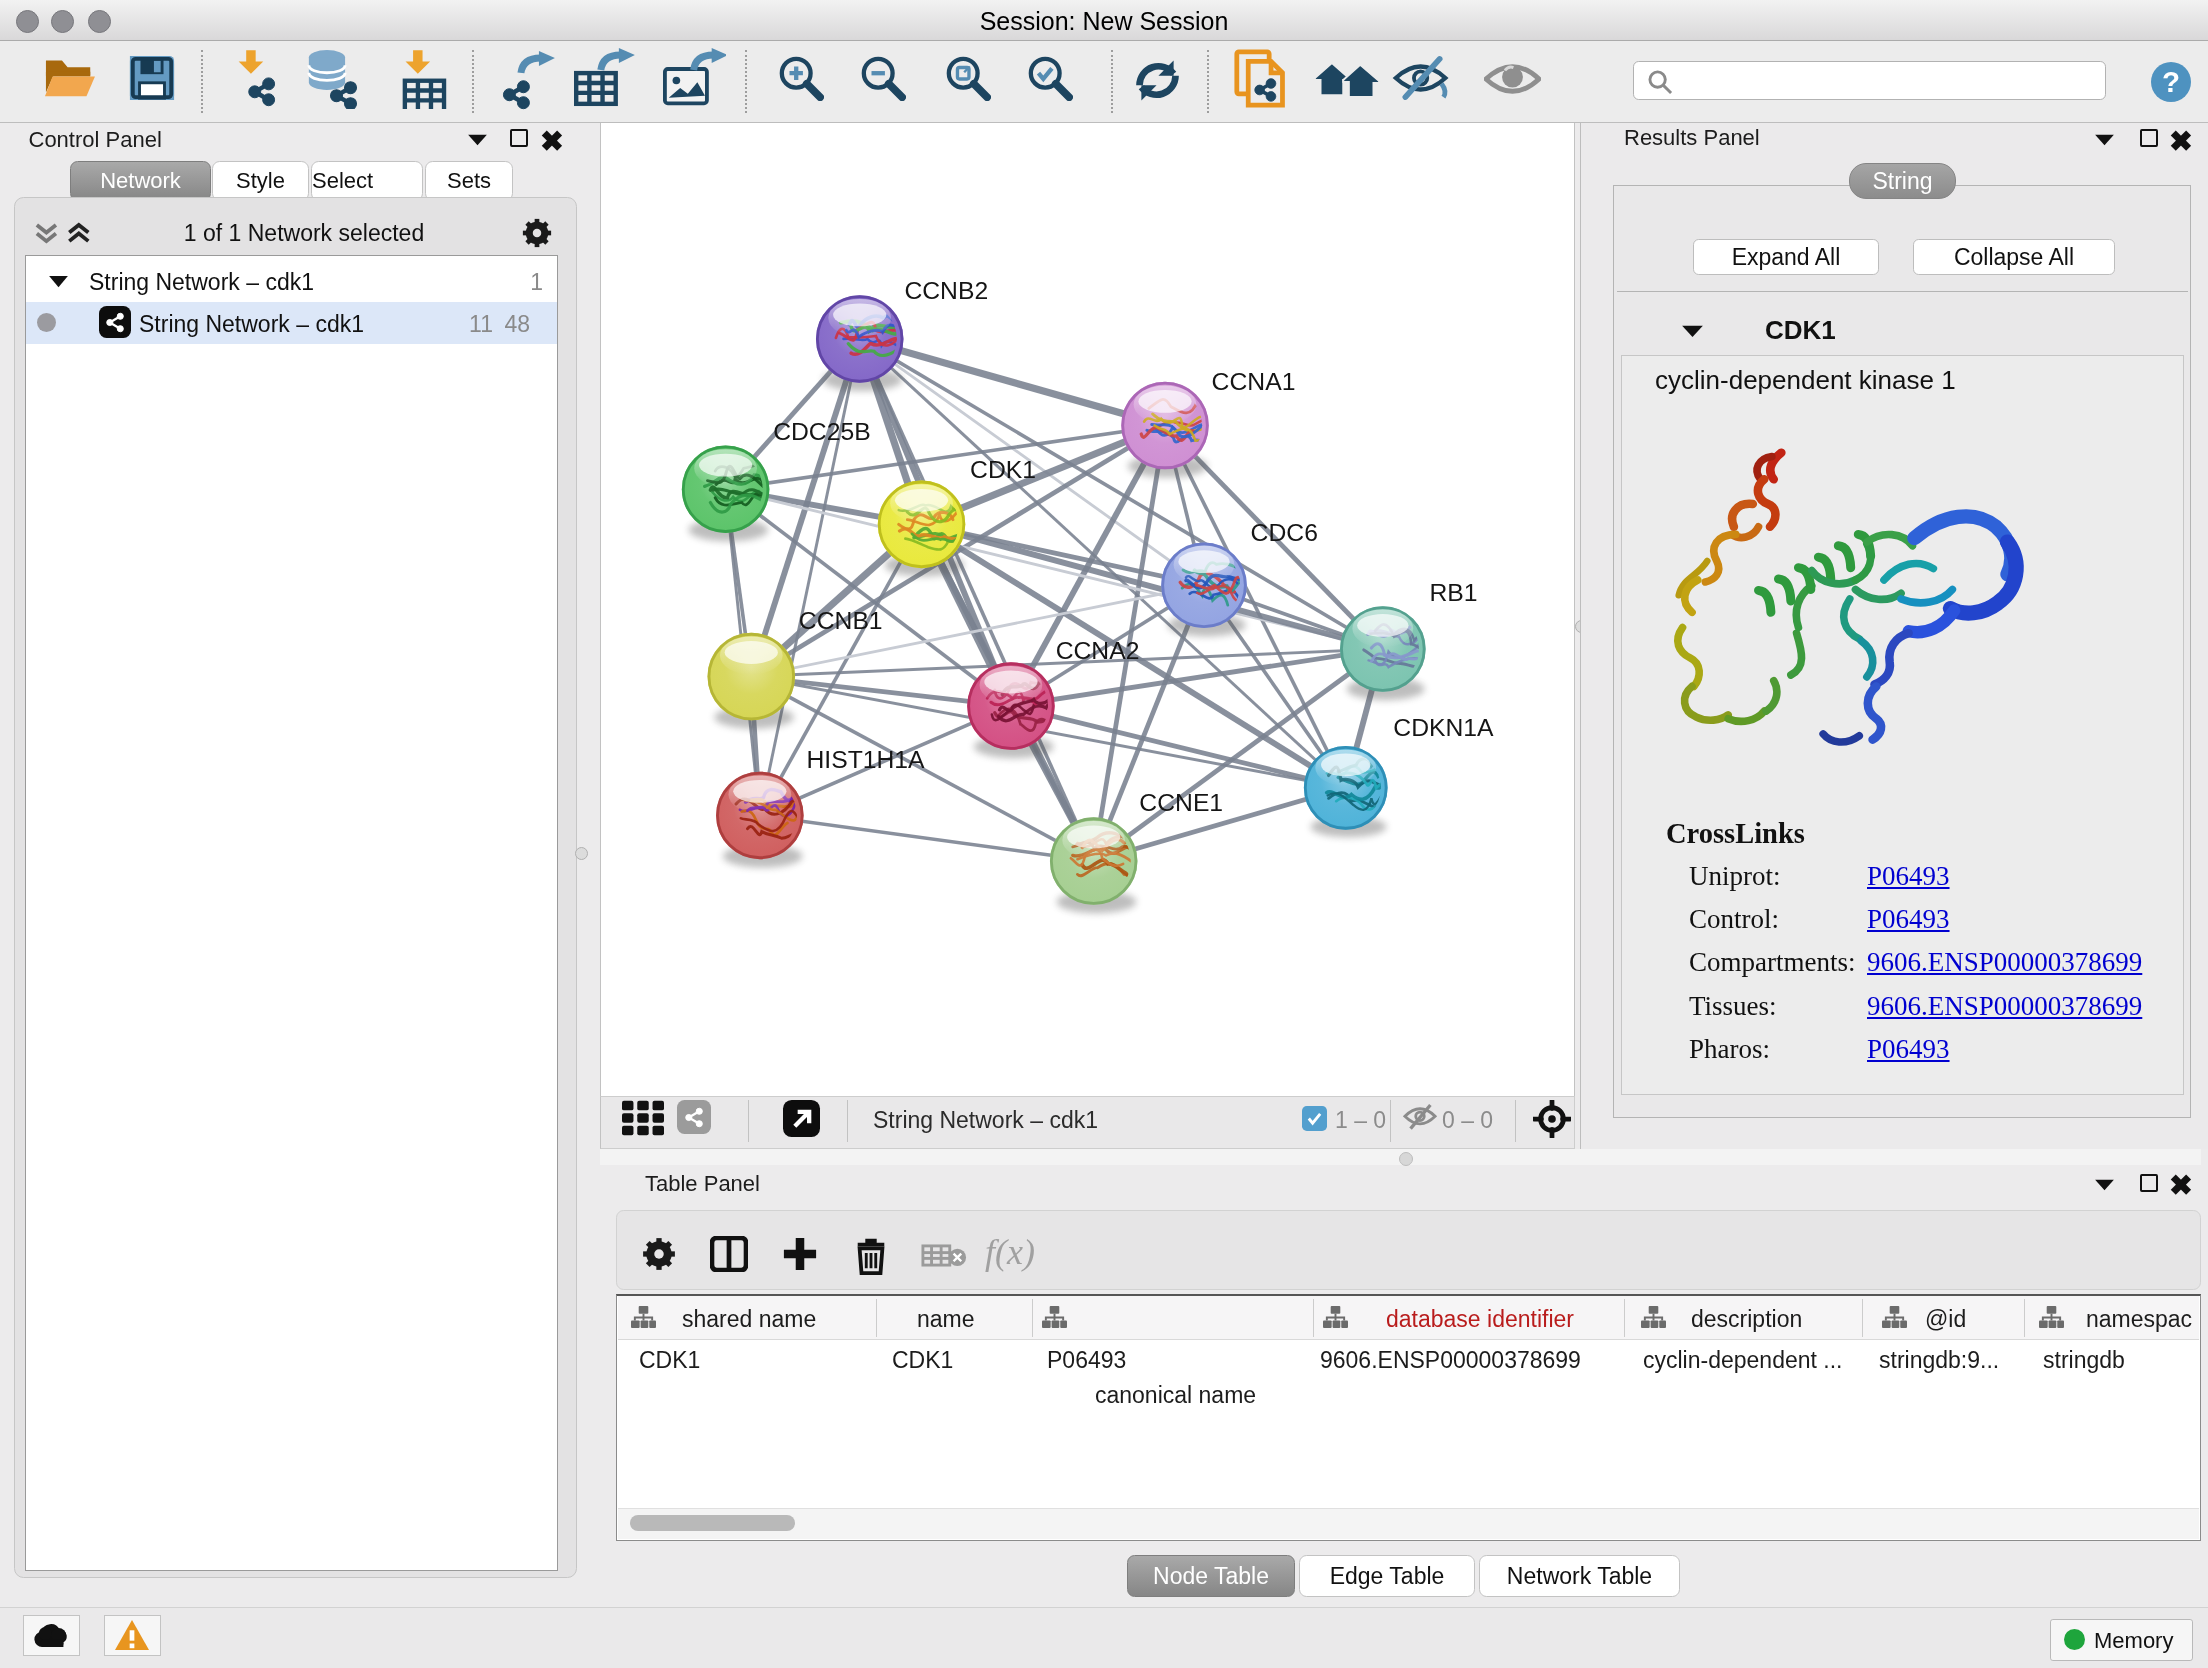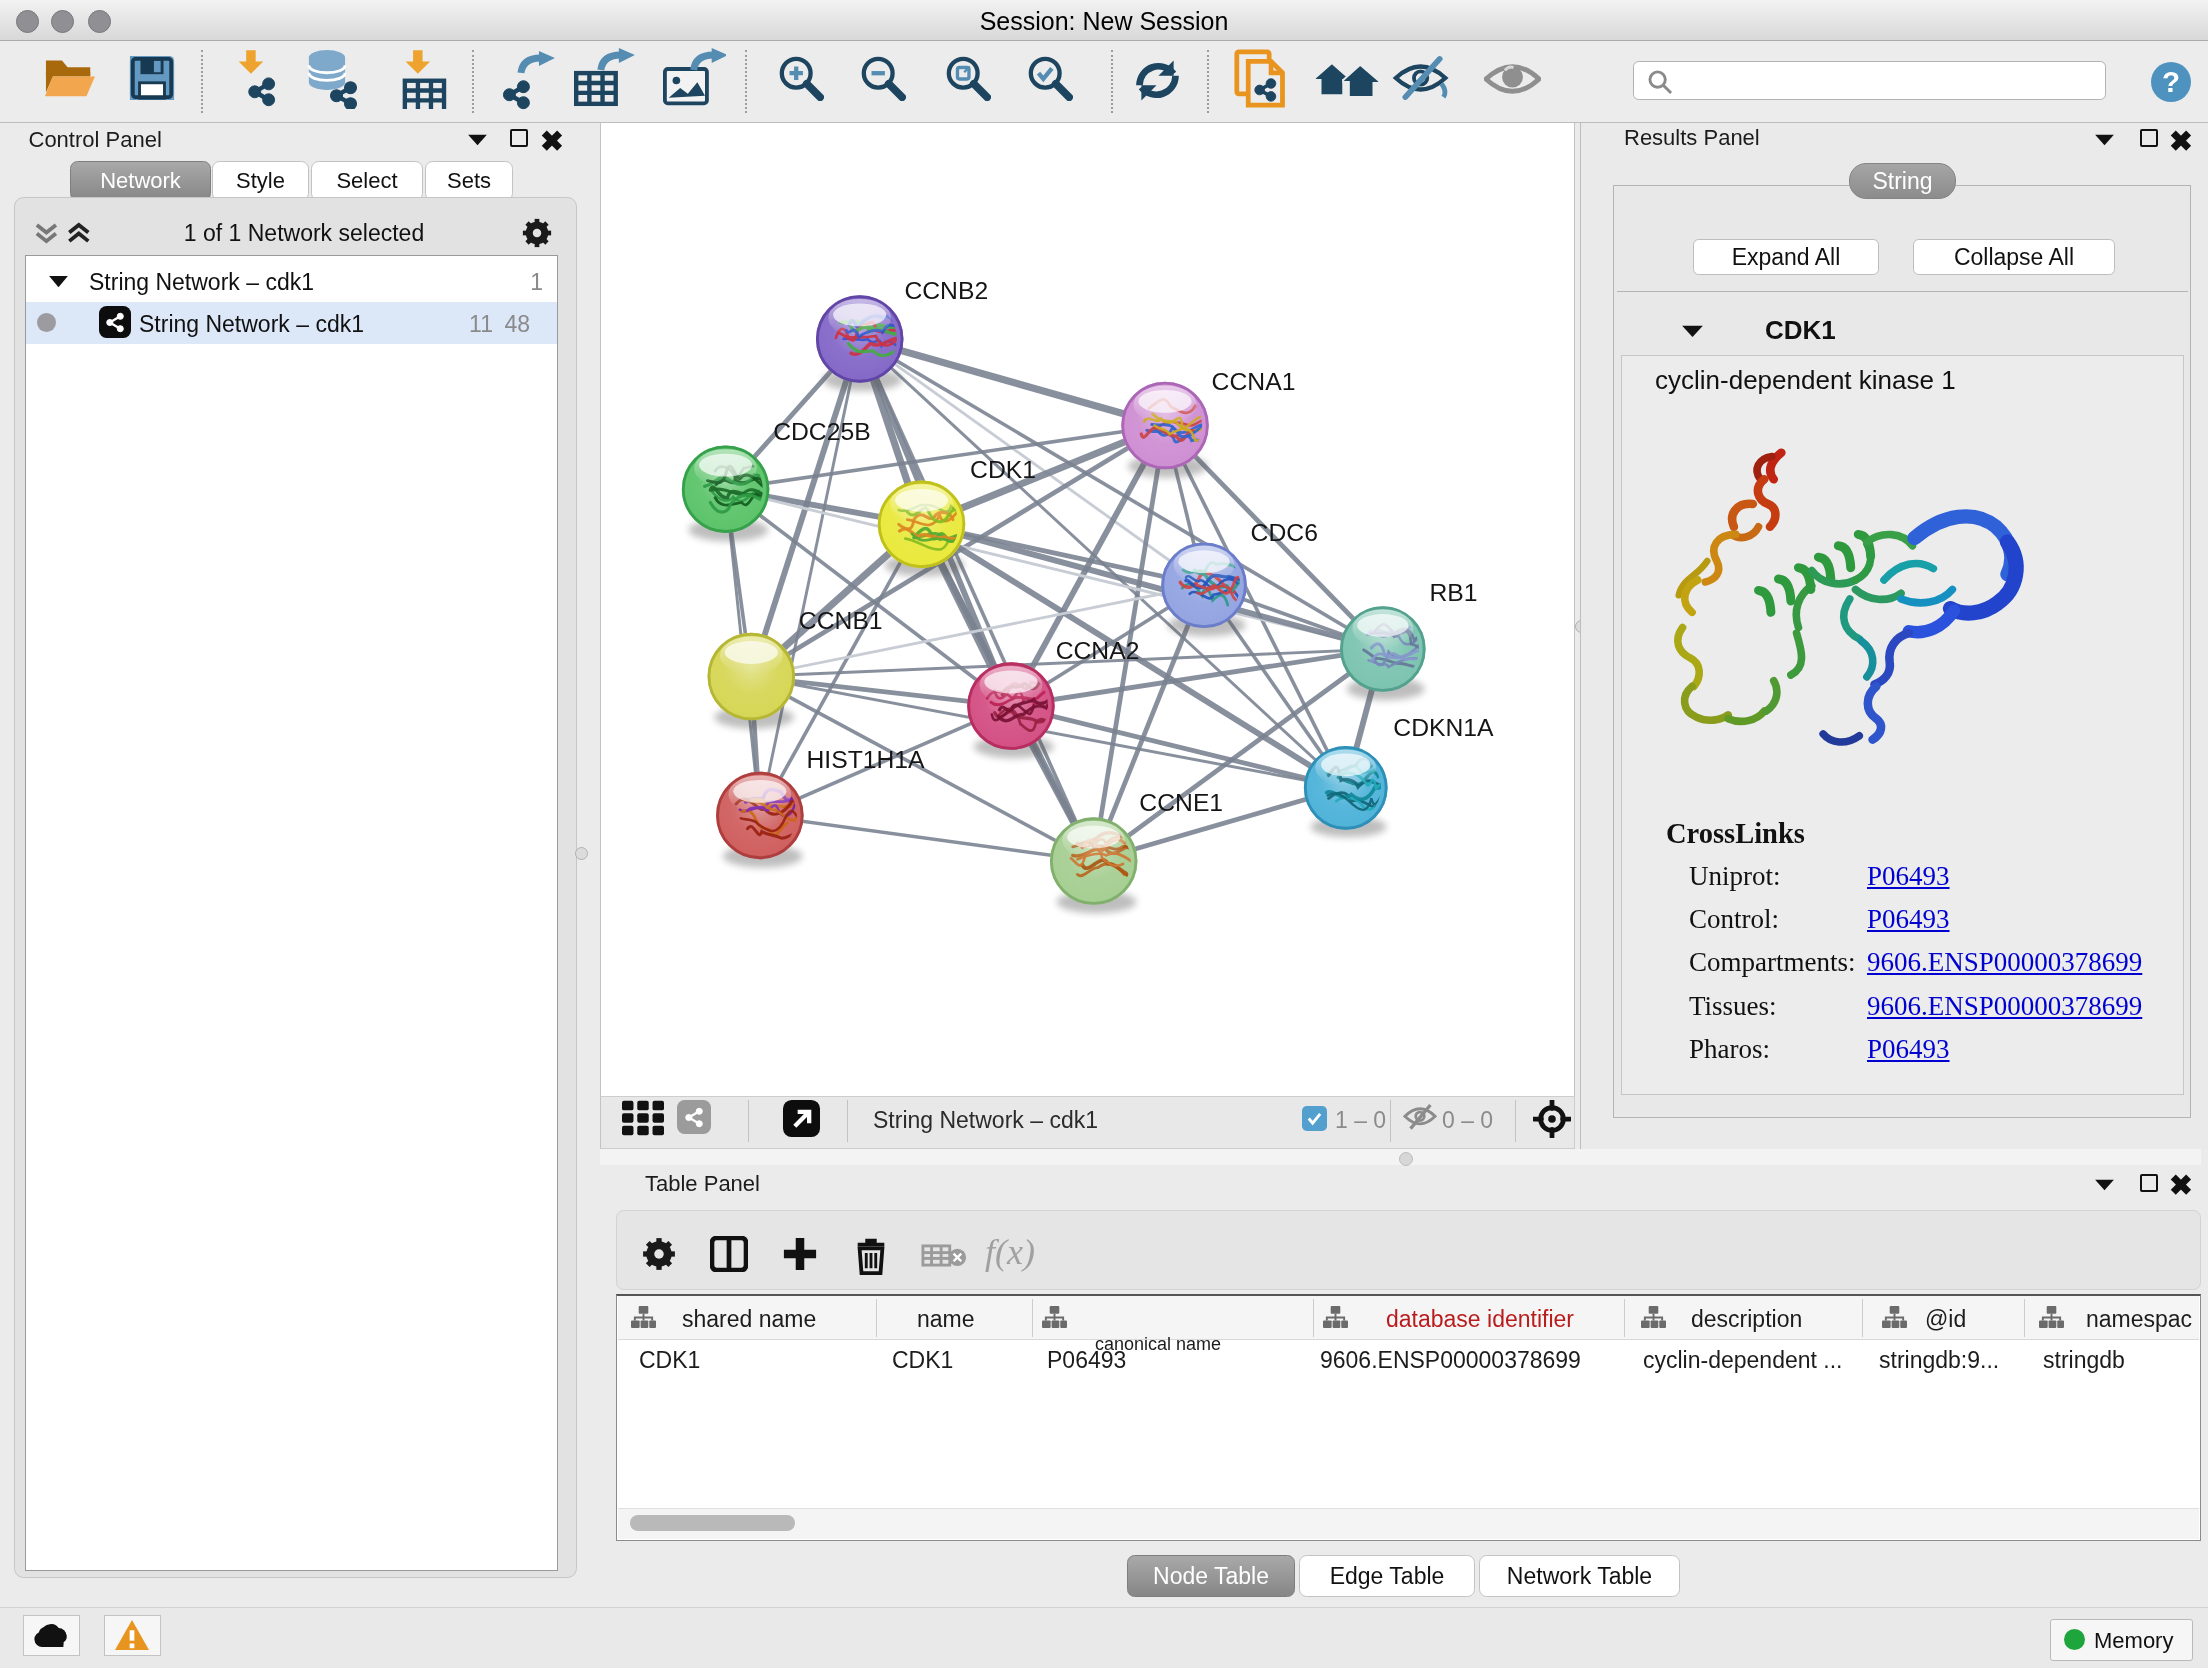--- a/index.html
+++ b/index.html
@@ -161,21 +161,21 @@
 <div class="ab" style="left:2151px;top:62px;width:40px;height:40px;border-radius:50%;background:#4e92c0;color:#fff;font-size:29.5px;font-weight:bold;text-align:center;line-height:40px">?</div>
 
 <div class="ab hdr" style="left:28.5px;top:127px">Control Panel</div>
 <svg class="ab" style="left:466px;top:132px" width="23" height="15" viewBox="0 0 24 16">
     <path d="M2,3 h20 l-10,11 z" fill="#111"></path>
   </svg>
 <div class="ab" style="left:510px;top:129px;width:18px;height:18px;border:2.9px solid #111;border-radius:1.9px"></div>
 <div class="ab" style="left:540px;top:125px;font-size:28.5px;font-weight:bold;color:#111">✖</div>
 <div class="ab" style="left:70px;top:161px;width:141px;height:40px;background:linear-gradient(#a9a9a9,#868686);border:1px solid #7e7e7e;border-radius:7.6px;color:#fff;font-size:22px;text-align:center;line-height:38px">Network</div>
 <div class="ab" style="left:212px;top:161px;width:97px;height:40px;background:#fff;border:1px solid #c3c3c3;border-radius:7.6px;color:#111;font-size:22px;text-align:center;line-height:38px">Style</div>
-<div class="ab" style="left:311px;top:161px;width:112px;height:40px;background:#fff;border:1px solid #c3c3c3;border-radius:7.6px;color:#111;font-size:22px;text-align:center;line-height:38px">Select</div>
+<div class="ab" style="left:311px;top:161px;width:112px;height:40px;background:#fff;border:1px solid #c3c3c3;border-radius:7.6px;color:#111;font-size:22px;line-height:38px">Select</div>
 <div class="ab" style="left:425px;top:161px;width:88px;height:40px;background:#fff;border:1px solid #c3c3c3;border-radius:7.6px;color:#111;font-size:22px;text-align:center;line-height:38px">Sets</div>
 <div class="ab" style="left:14.3px;top:197px;width:563px;height:1381px;background:#e3e2e3;border:1px solid #c6c6c6;border-radius:9.5px"></div>
 
 <svg class="ab" style="left:34px;top:221px" width="61" height="25" viewBox="0 0 64 26">
 <g stroke="#777" stroke-width="4" fill="none">
       <path d="M3,4 l10,8 10,-8 M3,13 l10,8 10,-8"></path>
     </g>
 <g stroke="#222" stroke-width="4" fill="none">
       <path d="M37,12 l10,-8 10,8 M37,21 l10,-8 10,8"></path>
     </g>
@@ -745,21 +745,21 @@
 <div class="ab" style="left:917px;top:1306px;font-size:23px;color:#1c1c1c">name</div>
 <svg class="ab" style="left:1041px;top:1305px" width="27" height="25" viewBox="0 0 28 26">
     <g fill="#6b6b6b">
       <rect x="9" y="1" width="10" height="8" rx="1"></rect>
       <rect x="1" y="16" width="9" height="8" rx="1"></rect>
       <rect x="11" y="16" width="8" height="8" rx="1"></rect>
       <rect x="20" y="16" width="7" height="8" rx="1"></rect>
     </g>
     <path d="M14,9 v4 M5,16 v-3 h18 v3 M14,12 v4" stroke="#6b6b6b" stroke-width="2" fill="none"></path>
   </svg>
-<div class="ab" style="left:1095px;top:1334px;font-size:18px;color:#1c1c1c">canonical name</div>
+<div class="ab" style="left:1095px;top:1382px;font-size:23px;color:#1c1c1c">canonical name</div>
 <svg class="ab" style="left:1322px;top:1305px" width="27" height="25" viewBox="0 0 28 26">
     <g fill="#6b6b6b">
       <rect x="9" y="1" width="10" height="8" rx="1"></rect>
       <rect x="1" y="16" width="9" height="8" rx="1"></rect>
       <rect x="11" y="16" width="8" height="8" rx="1"></rect>
       <rect x="20" y="16" width="7" height="8" rx="1"></rect>
     </g>
     <path d="M14,9 v4 M5,16 v-3 h18 v3 M14,12 v4" stroke="#6b6b6b" stroke-width="2" fill="none"></path>
   </svg>
 <div class="ab" style="left:1386px;top:1306px;font-size:23px;color:#b91c1c">database identifier</div>

